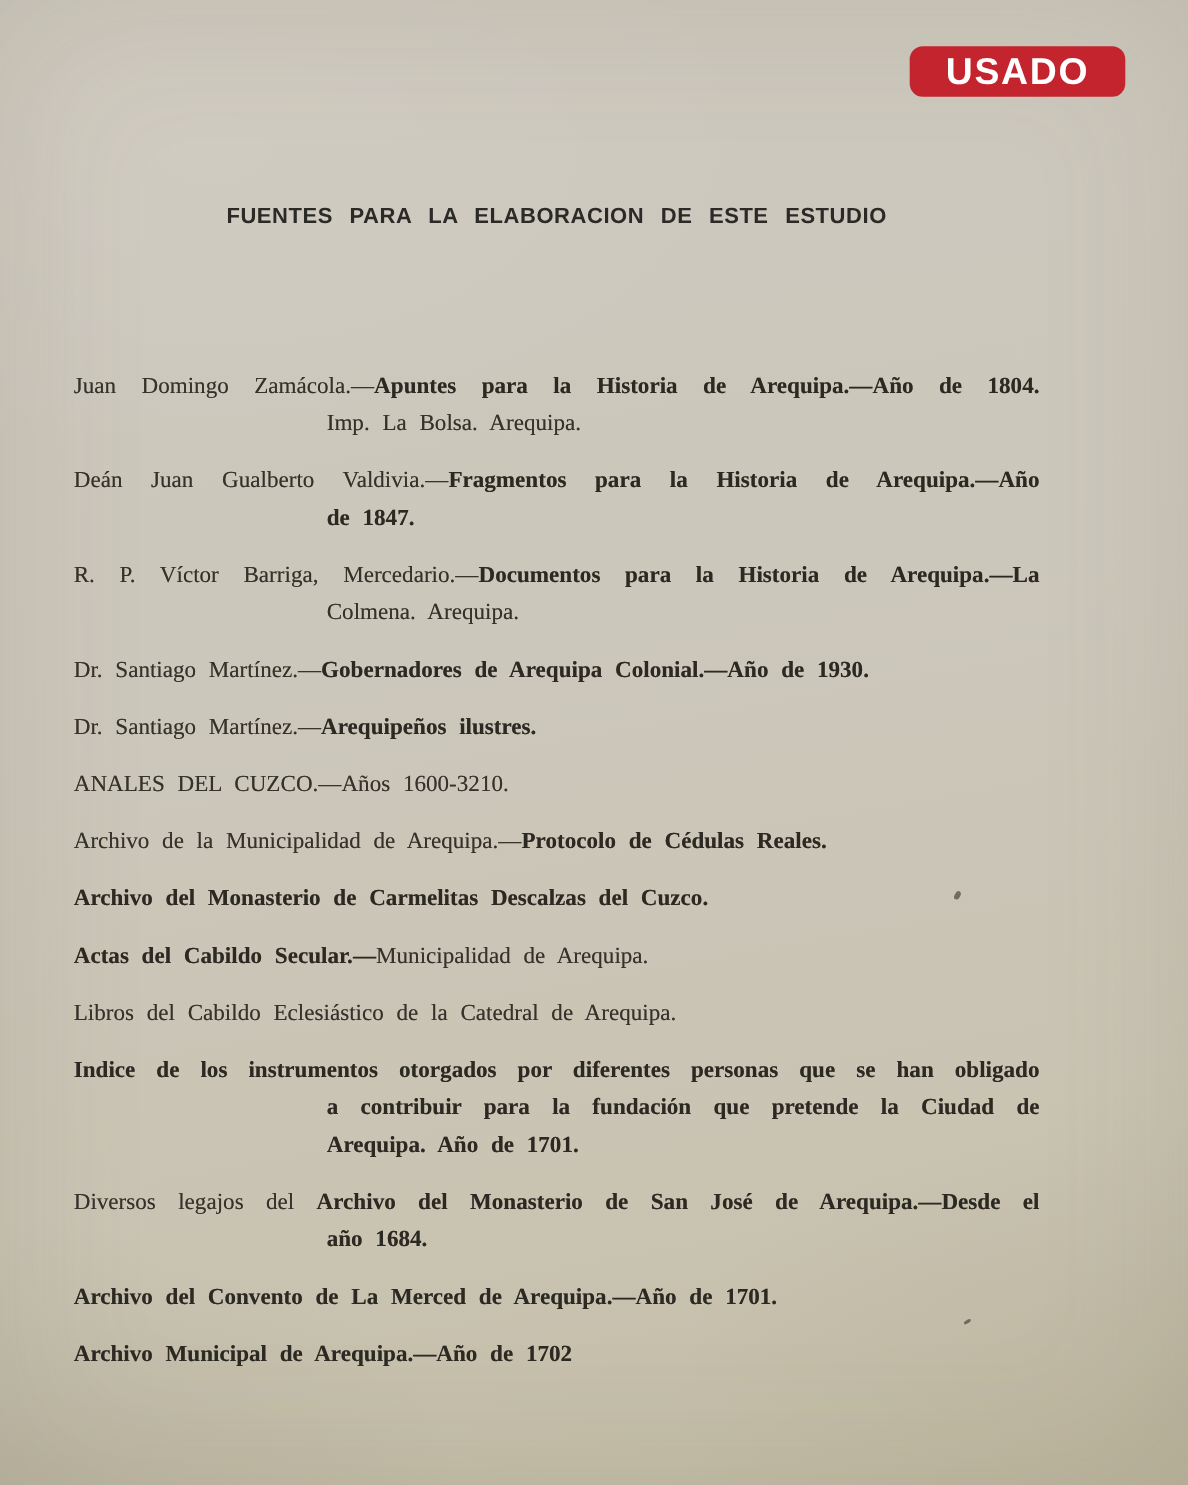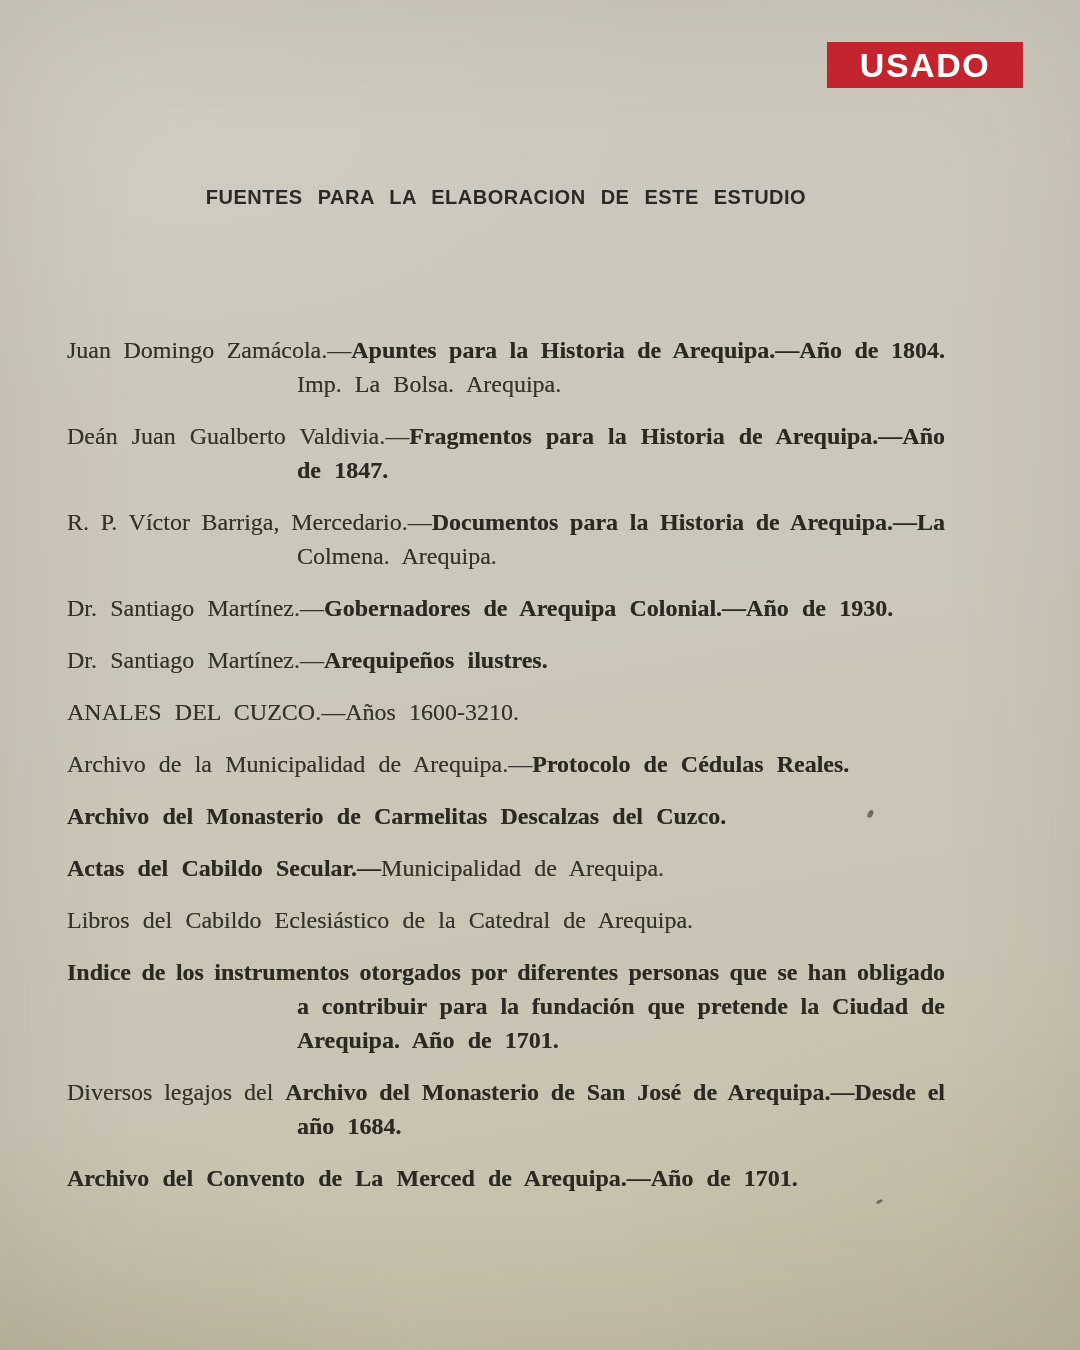--- a/index.html
+++ b/index.html
@@ -25,21 +25,21 @@
     color: #35322b;
   }
 
   
   .badge {
     position: absolute;
     left: 827px;
     top: 42px;
     width: 196px;
     height: 46px;
-    border-radius: 0;
+    border-radius: 12px;
     background: #c3242e;
     display: flex;
     align-items: center;
     justify-content: center;
     font-family: "Liberation Sans", sans-serif;
     font-weight: 700;
     font-size: 34px;
     letter-spacing: 1.5px;
     color: #ffffff;
   }
@@ -72,21 +72,21 @@
     top: 333px;
     left: 0;
     width: 878px;
   }
 
   .entry { margin-bottom: 18px; }
 
   .line {
     line-height: 34px;
     min-height: 34px;
-    font-size: 24px;
+    font-size: 21px;
     word-spacing: 0.30em;
     color: #35322b;
     text-shadow: 0 0 0.5px rgba(50, 46, 38, 0.55);
   }
 
   .line.just {
     text-align: justify;
     text-align-last: justify;
     text-justify: inter-word;
     word-spacing: 0.12em;
@@ -157,19 +157,22 @@
           <div class="line just" style="margin-left: 230px; width: 648px;"><span class="seg bold">a contribuir para la fundación que pretende la Ciudad de</span></div>
           <div class="line" style="margin-left: 230px; width: 648px;"><span class="seg bold">Arequipa.  Año de 1701.</span></div>
         </div>
         <div class="entry">
           <div class="line just"><span class="seg">Diversos legajos del </span><span class="seg bold">Archivo del Monasterio de San José de Arequipa.—Desde el</span></div>
           <div class="line" style="margin-left: 230px; width: 648px;"><span class="seg bold">año 1684.</span></div>
         </div>
         <div class="entry">
           <div class="line"><span class="seg bold">Archivo del Convento de La Merced de Arequipa.—Año de 1701.</span></div>
         </div>
+        <div class="entry">
+          <div class="line"><span class="seg bold">Archivo Municipal de Arequipa.—Año de 1702</span></div>
+        </div>
       </div>
   </div>
 
   <div class="speck speck1"></div>
   <div class="speck speck2"></div>
 
 </div>
 
 </body></html>

